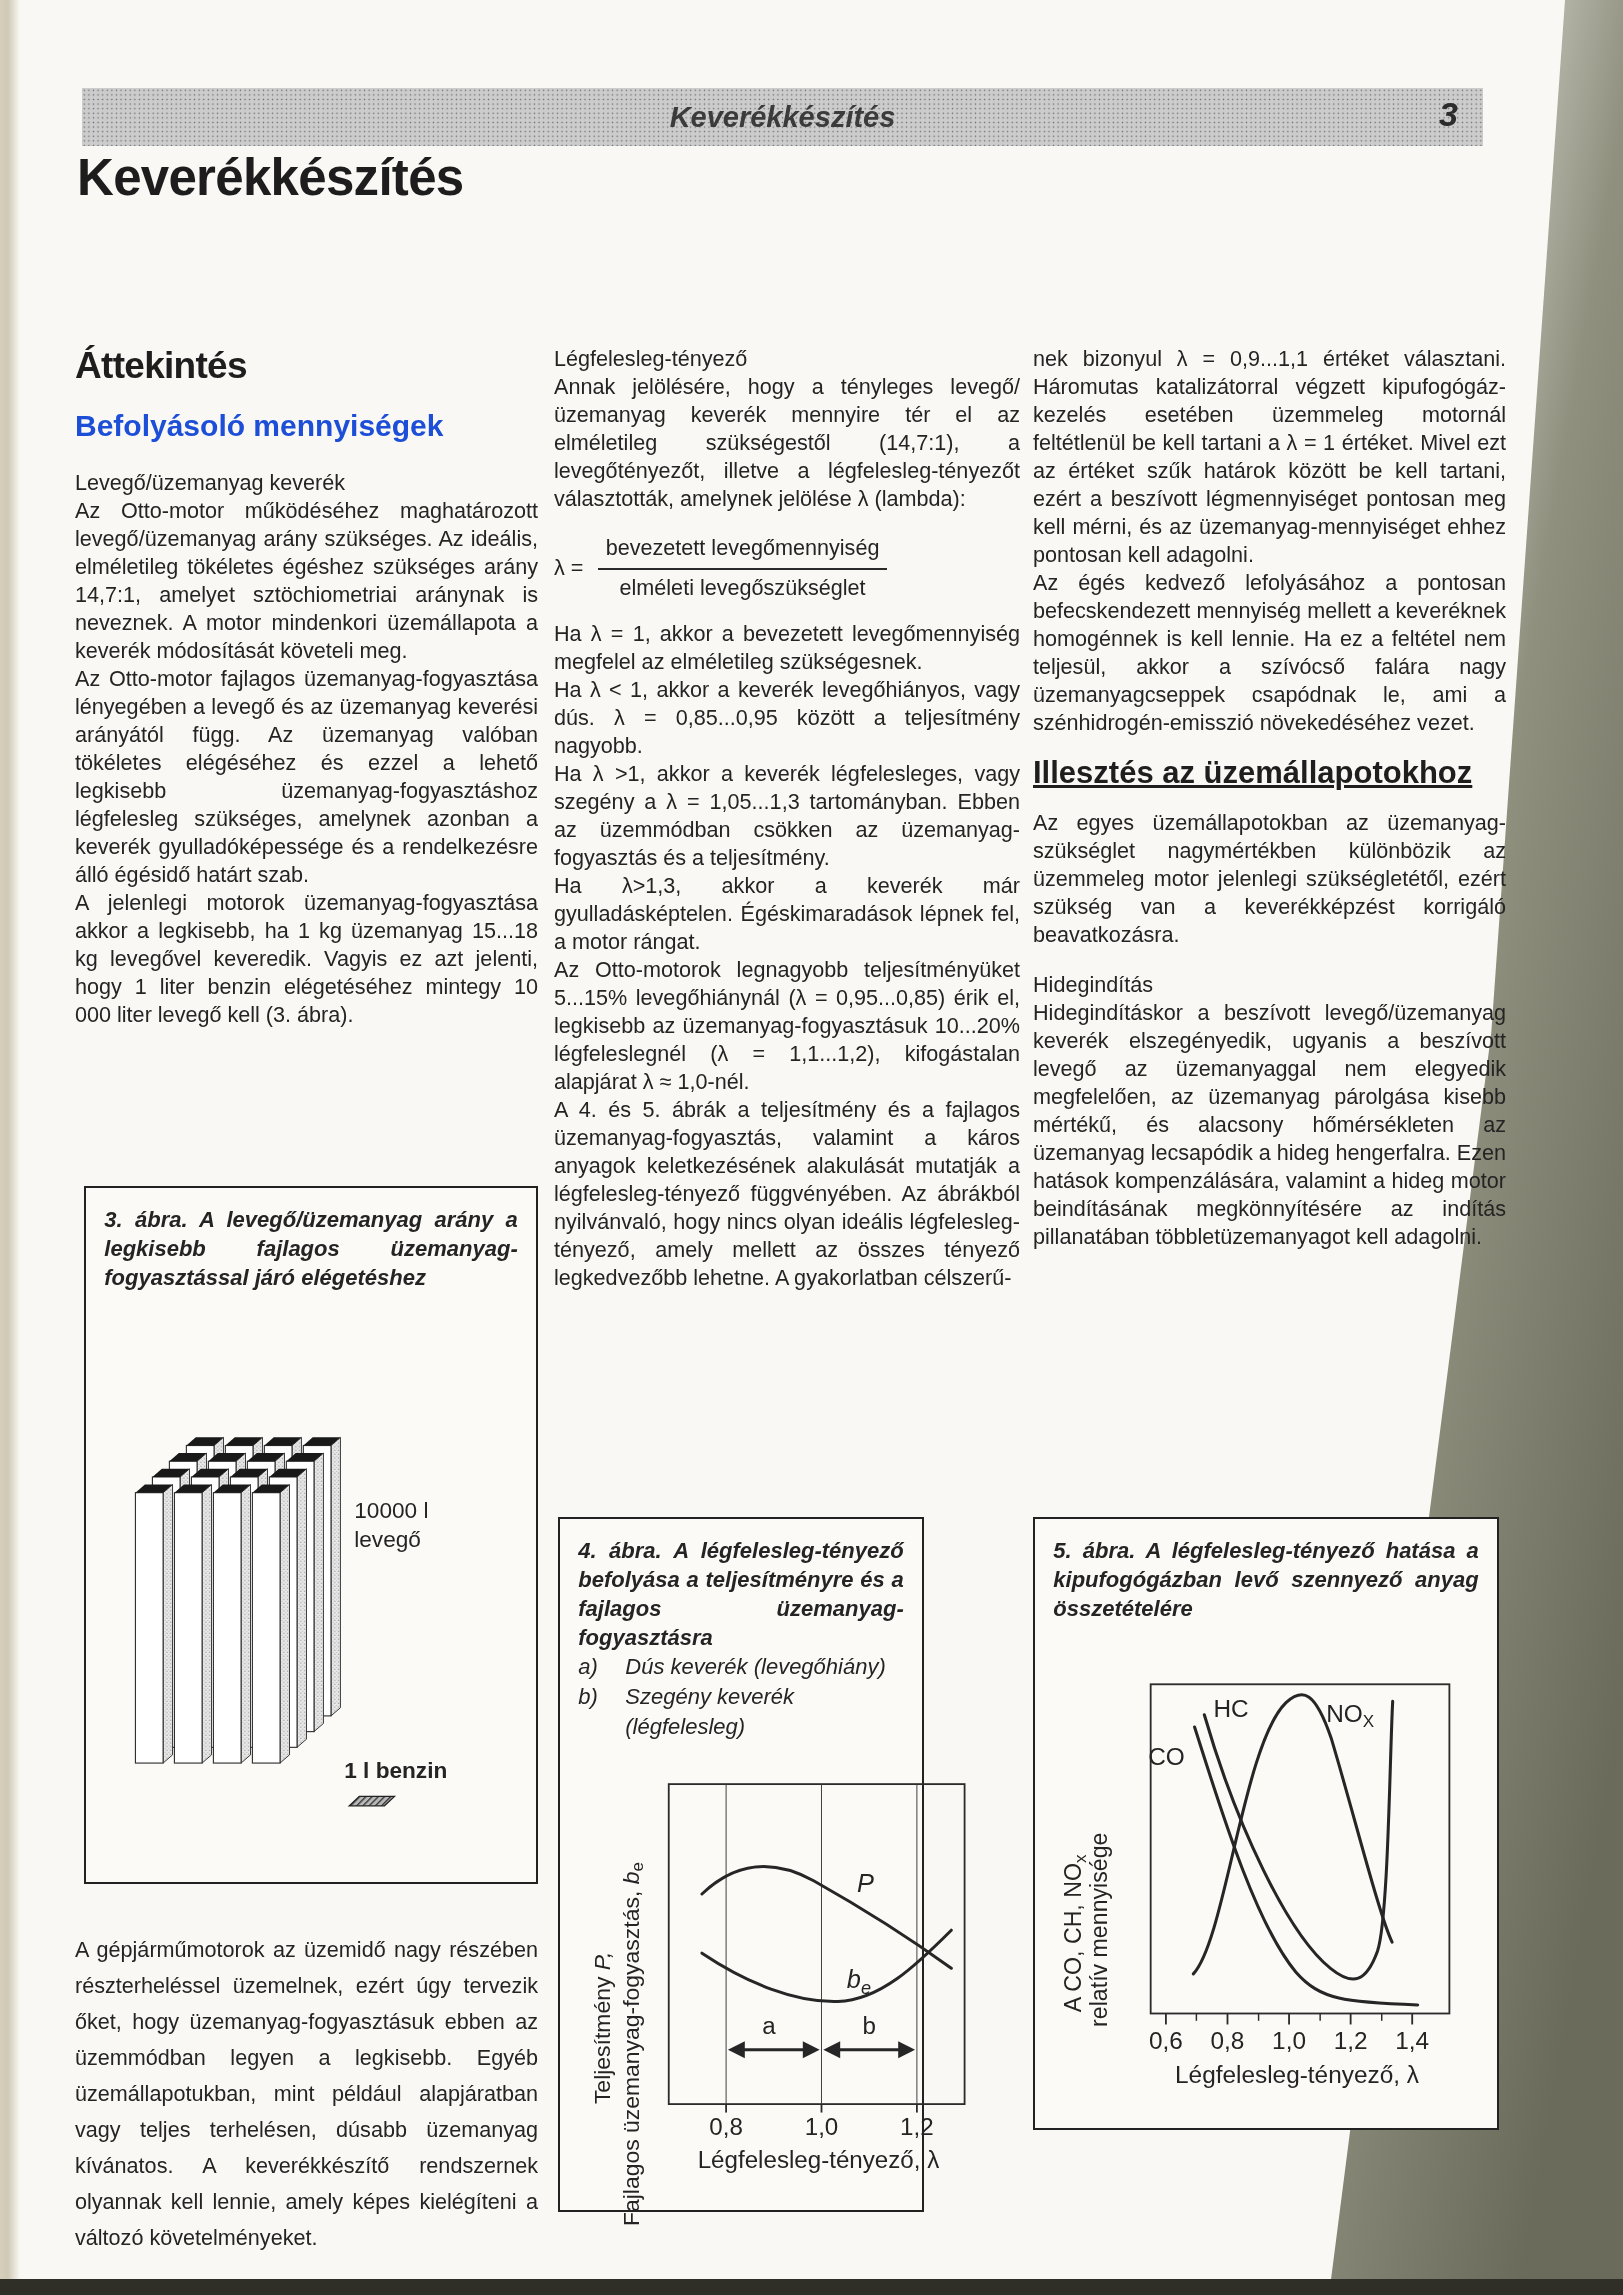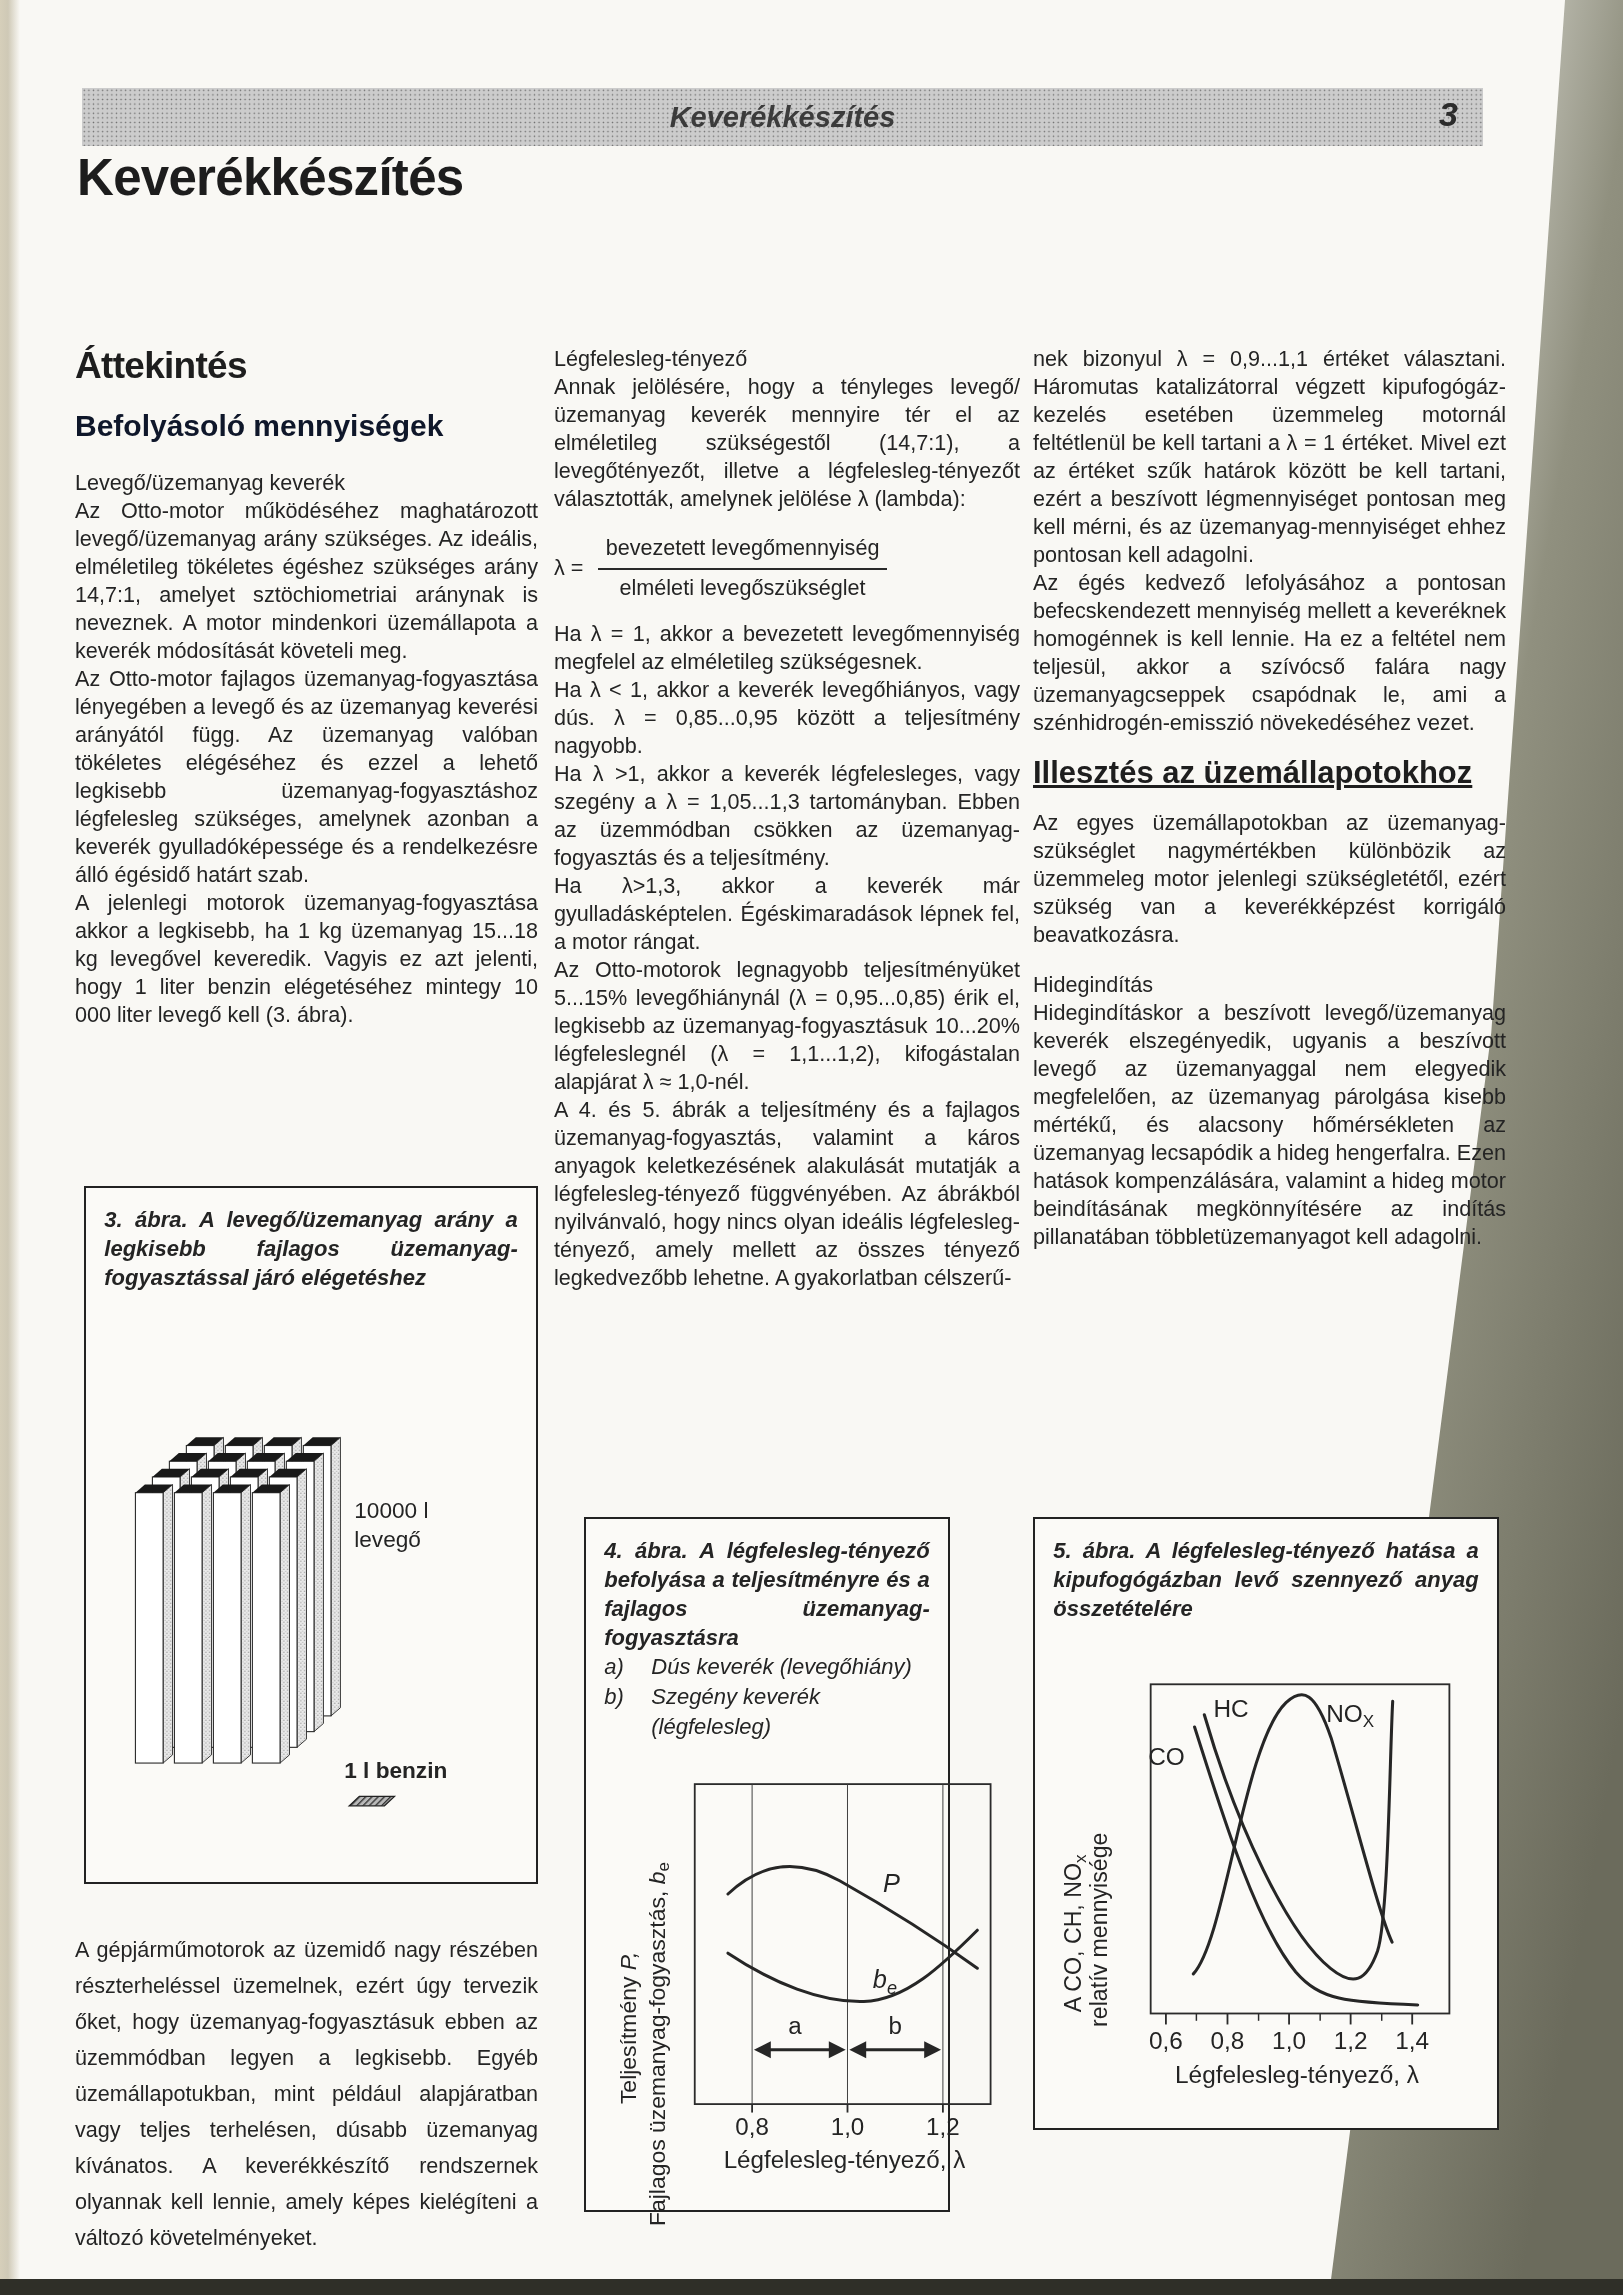--- a/index.html
+++ b/index.html
@@ -32,34 +32,34 @@
     font-size:51px;font-weight:bold;letter-spacing:-0.7px;color:#1d1d1d;}
 
   
   .col{position:absolute;top:345px;}
   .col1{left:75px;width:463px;}
   .col2{left:554px;width:466px;}
   .col3{left:1033px;width:473px;}
   .col p{font-size:21.6px;line-height:28px;text-align:justify;margin:0;}
   .lead{font-weight:normal;}
   .h1{font-size:37px;font-weight:bold;margin:0 0 22px;letter-spacing:-0.7px;color:#1e1e1e;}
-  .h2{font-size:30px;font-weight:bold;margin:0 0 26px;color:#0f172a;}
+  .h2{font-size:30px;font-weight:bold;margin:0 0 26px;color:#1d4ed8;}
   .h2b{font-size:31px;line-height:37px;font-weight:bold;margin:17px 0 18.3px;color:#1e1e1e;text-decoration:underline;}
   .lead-spaced{margin-top:22px !important;}
 
   
   .formula{display:flex;align-items:center;gap:14.4px;margin:22px 0 19.6px;font-size:21.6px;}
   .frac{display:inline-flex;flex-direction:column;text-align:center;}
   .frac .num{padding:0 7.9px 6.5px;border-bottom:2px solid #2a2a2a;}
   .frac .den{padding-top:5.2px;}
 
   
   .figure{position:absolute;border:2px solid #222;background:#fbfaf7;box-sizing:border-box;}
   .fig3{left:84px;top:1186px;width:454px;height:698px;padding:17px 18.3px 0;}
-  .fig4{left:584px;top:1517px;width:366px;height:695px;padding:17px 18.3px 0;}
+  .fig4{left:558px;top:1517px;width:366px;height:695px;padding:17px 18.3px 0;}
   .fig5{left:1033px;top:1517px;width:466px;height:613px;padding:17px 18.3px 0;}
   .fig-caption{font-style:italic;font-weight:bold;font-size:22px;line-height:29px;
     text-align:justify;margin:0;}
   .fig-item{display:flex;font-style:italic;font-size:22px;line-height:30px;}
   .fig-item .letter{width:47px;flex:none;}
   .fig3 svg{display:block;margin-top:37px;}
   .fig4 svg{display:block;margin-top:23.6px;}
   .fig5 svg{display:block;margin-top:43px;}
 
   

